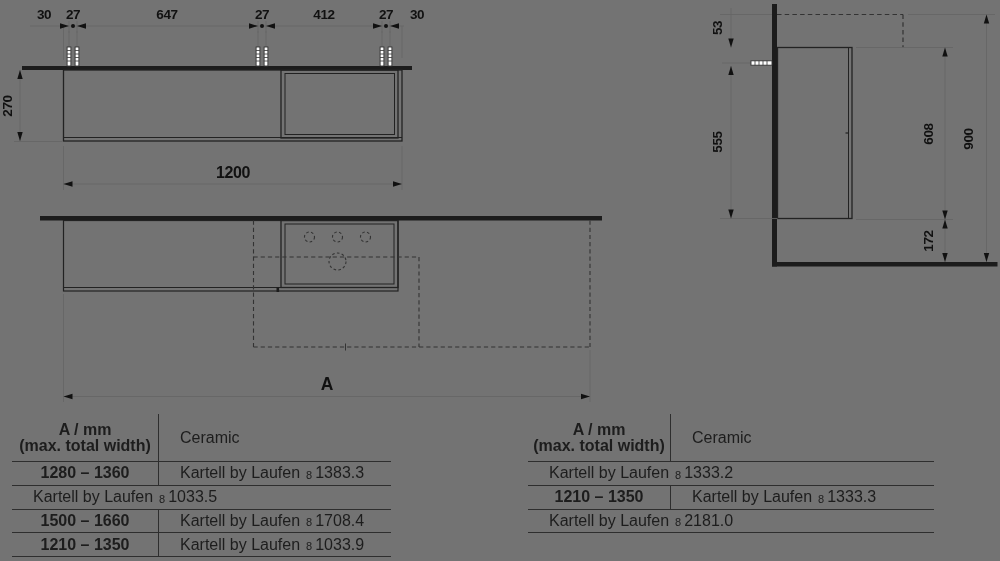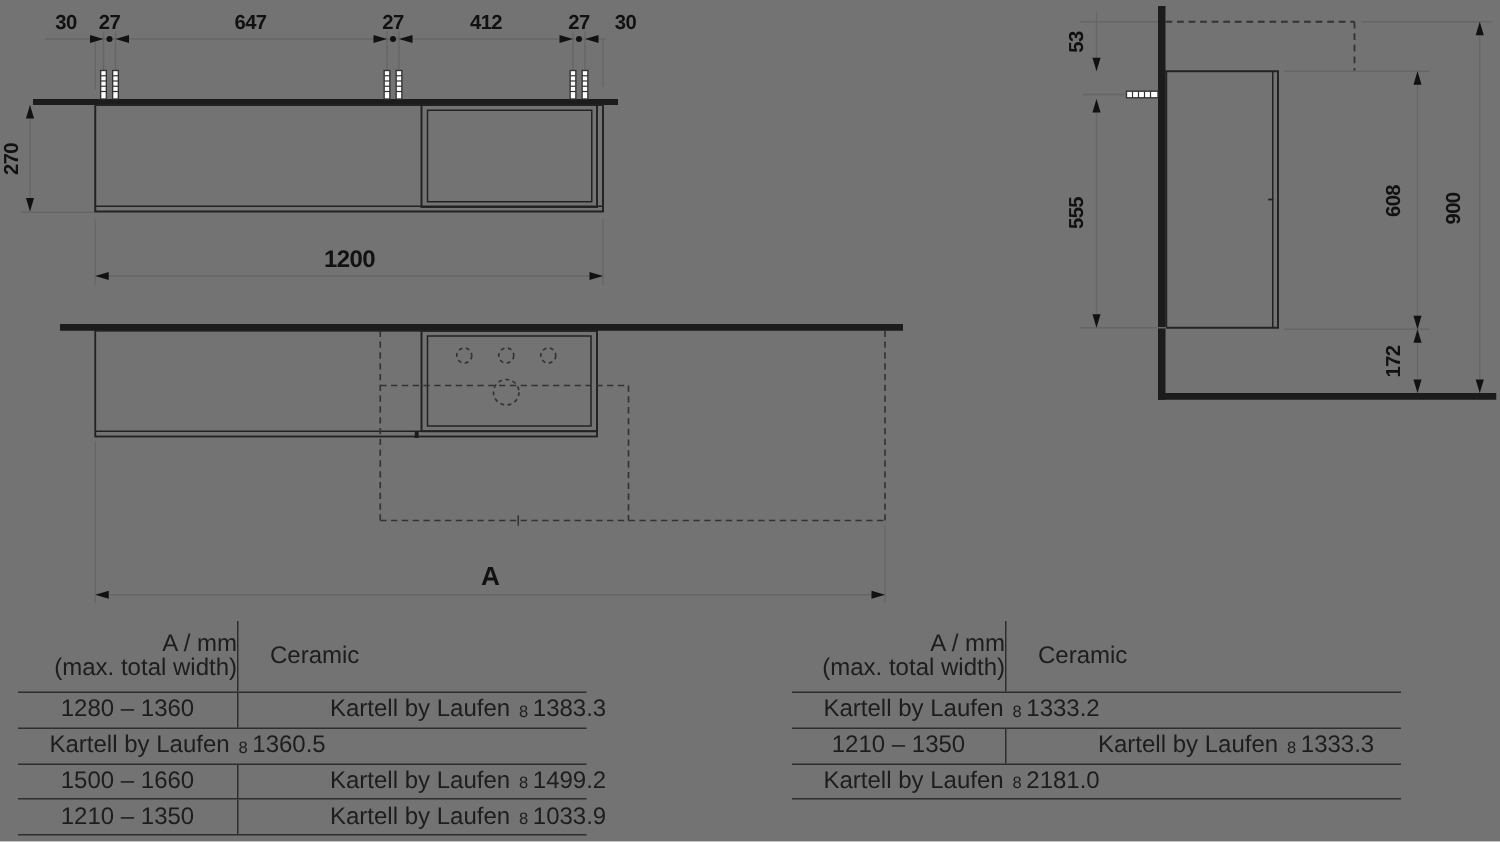--- a/index.html
+++ b/index.html
@@ -6,22 +6,22 @@
   #stage{position:relative;width:1000px;height:561px;background:#737373;overflow:hidden;
          font-family:"Liberation Sans",sans-serif;}
   svg text{font-family:"Liberation Sans",sans-serif;}
   .dim{font-size:13.5px;font-weight:bold;fill:#111;letter-spacing:-0.4px;}
   .dim-lg{font-size:16px;font-weight:bold;fill:#111;letter-spacing:-0.4px;}
   .dim-a{font-size:17.5px;font-weight:bold;fill:#111;}
   .spec-table{position:absolute;top:414px;font-size:16px;color:#1d1d1d;}
   #table-left{left:12px;width:379px;}
   #table-right{left:528px;width:406px;}
   .thead{display:flex;border-bottom:1.4px solid #2e2e2e;height:47px;}
-  .trow{display:flex;border-bottom:1.4px solid #2e2e2e;height:22.8px;gap:40px;}
-  .c1{width:146px;border-right:1.2px solid #2e2e2e;text-align:right;flex-shrink:0;}
+  .trow{display:flex;border-bottom:1.4px solid #2e2e2e;height:22.8px;}
+  .c1{width:146px;border-right:1.2px solid #2e2e2e;text-align:center;flex-shrink:0;font-weight:bold;}
   #table-right .c1{width:142px;}
   .trow .c1{display:flex;align-items:center;justify-content:center;}
   .hc1{display:flex;flex-direction:column;justify-content:center;line-height:16px;}
   .c2{flex:1;padding-left:21px;display:flex;align-items:center;white-space:nowrap;}
   .pre{font-size:11px;margin:3px 3px 0 6px;}
 </style>
 </head>
 <body>
 
 <div id="stage">
@@ -219,29 +219,29 @@
       <div class="c2">
           <span>Kartell by Laufen</span>
           <span class="pre">8</span>
           <span>1383.3</span>
         </div>
     </div>
     <div class="trow">
       <div class="c2">
           <span>Kartell by Laufen</span>
           <span class="pre">8</span>
-          <span>1360.5</span>
+          <span>1033.5</span>
         </div>
     </div>
     <div class="trow">
       <div class="c1">1500 – 1660</div>
       <div class="c2">
           <span>Kartell by Laufen</span>
           <span class="pre">8</span>
-          <span>1499.2</span>
+          <span>1708.4</span>
         </div>
     </div>
     <div class="trow">
       <div class="c1">1210 – 1350</div>
       <div class="c2">
           <span>Kartell by Laufen</span>
           <span class="pre">8</span>
           <span>1033.9</span>
         </div>
     </div>

